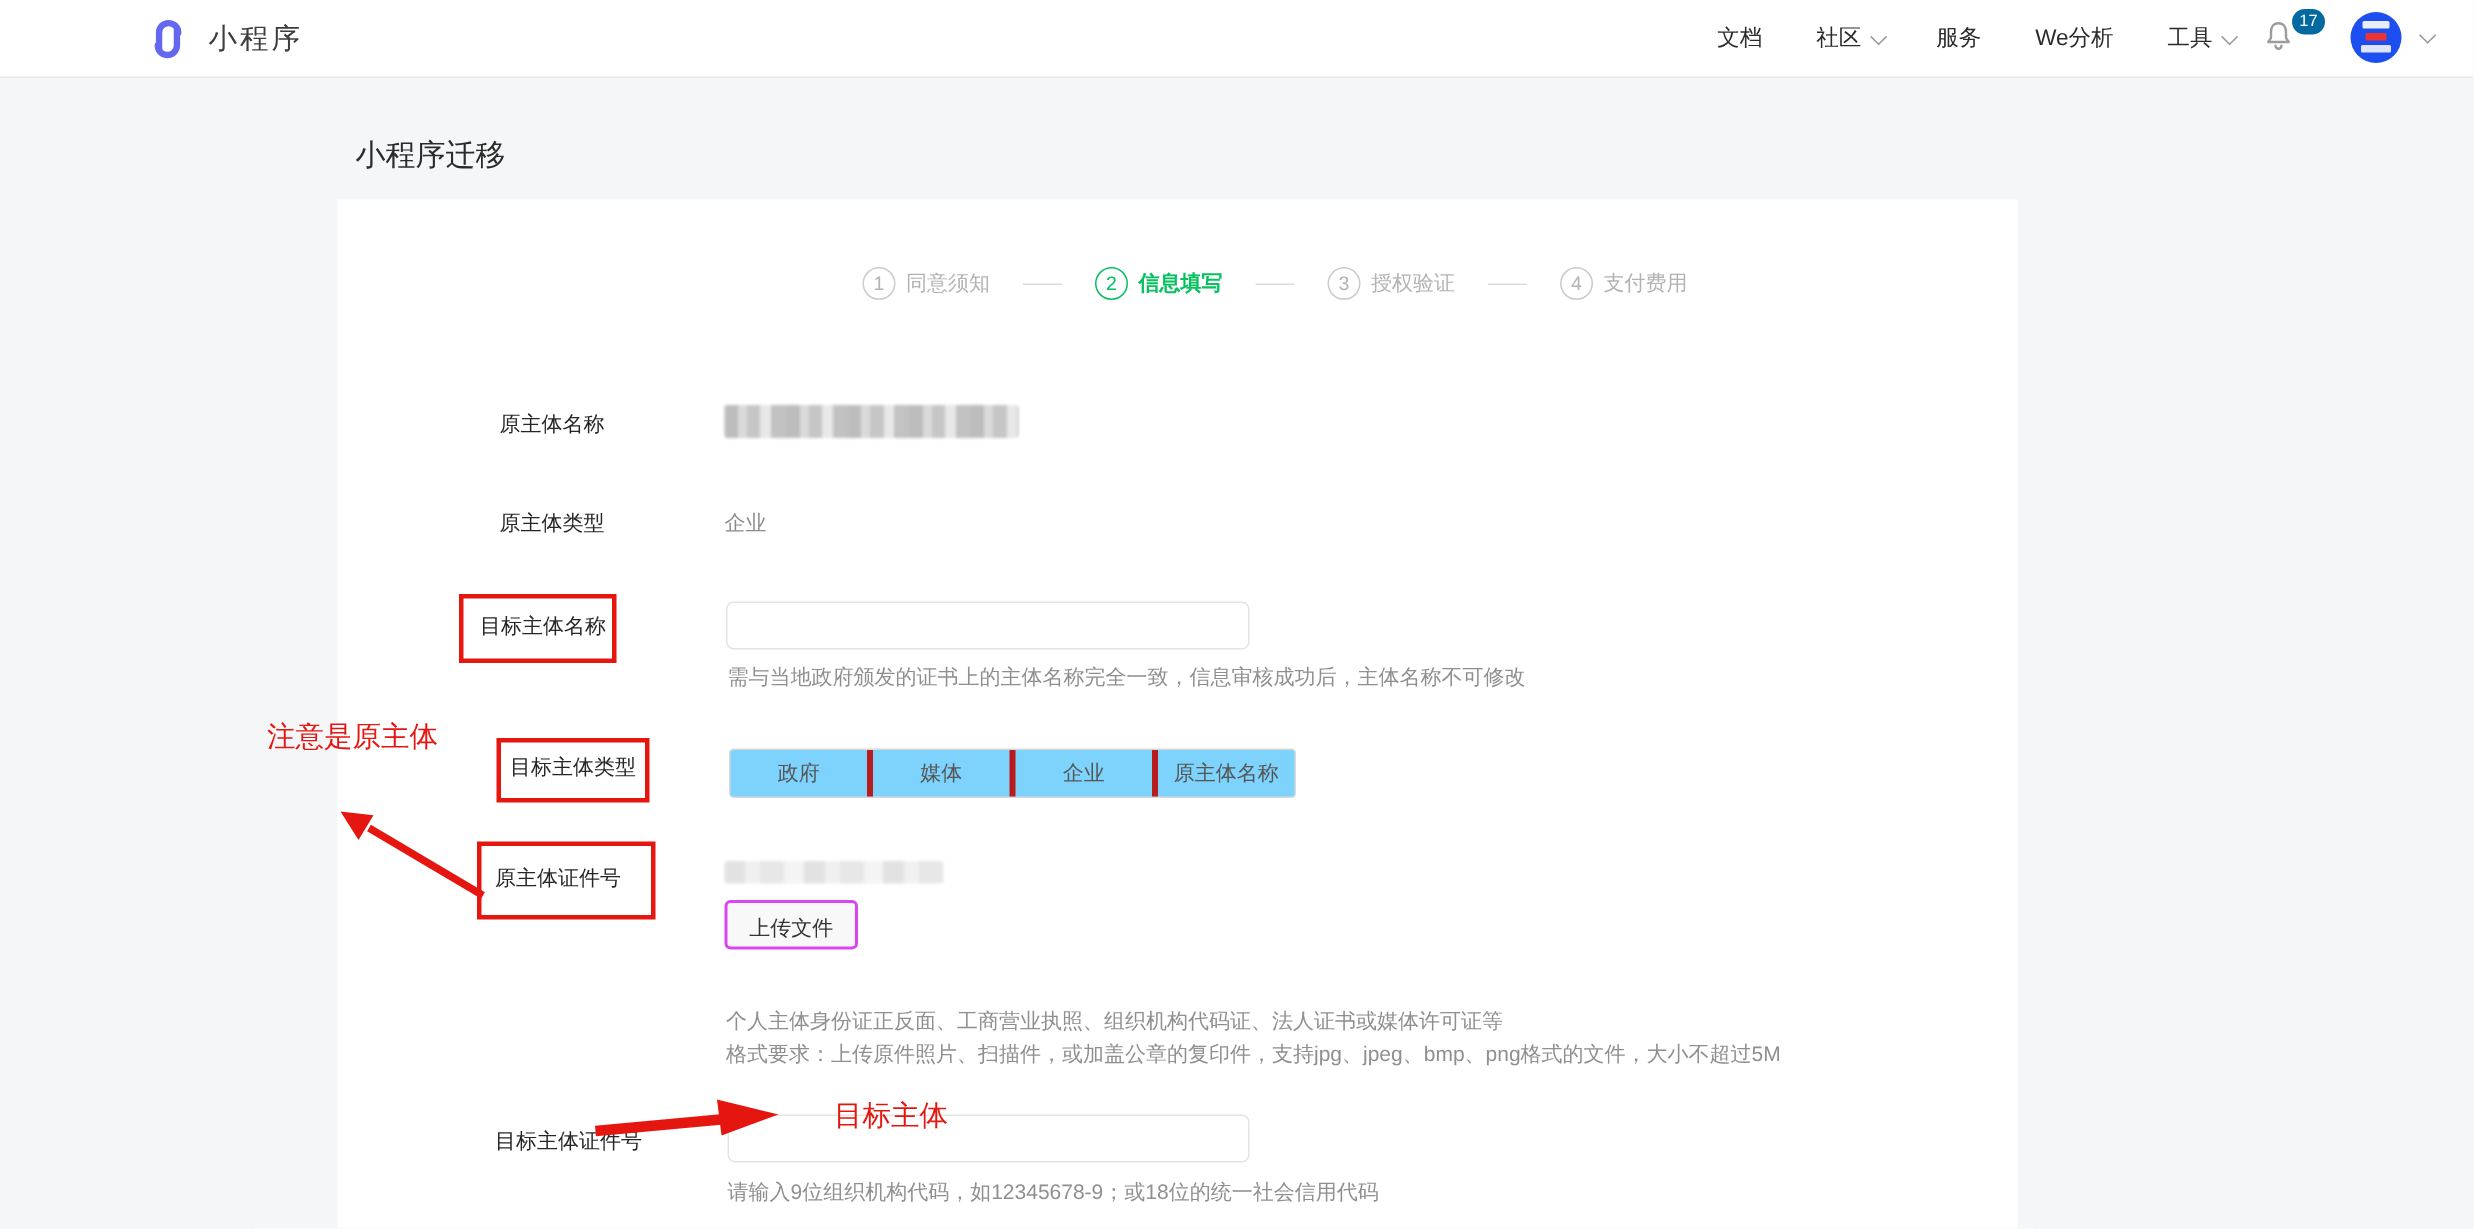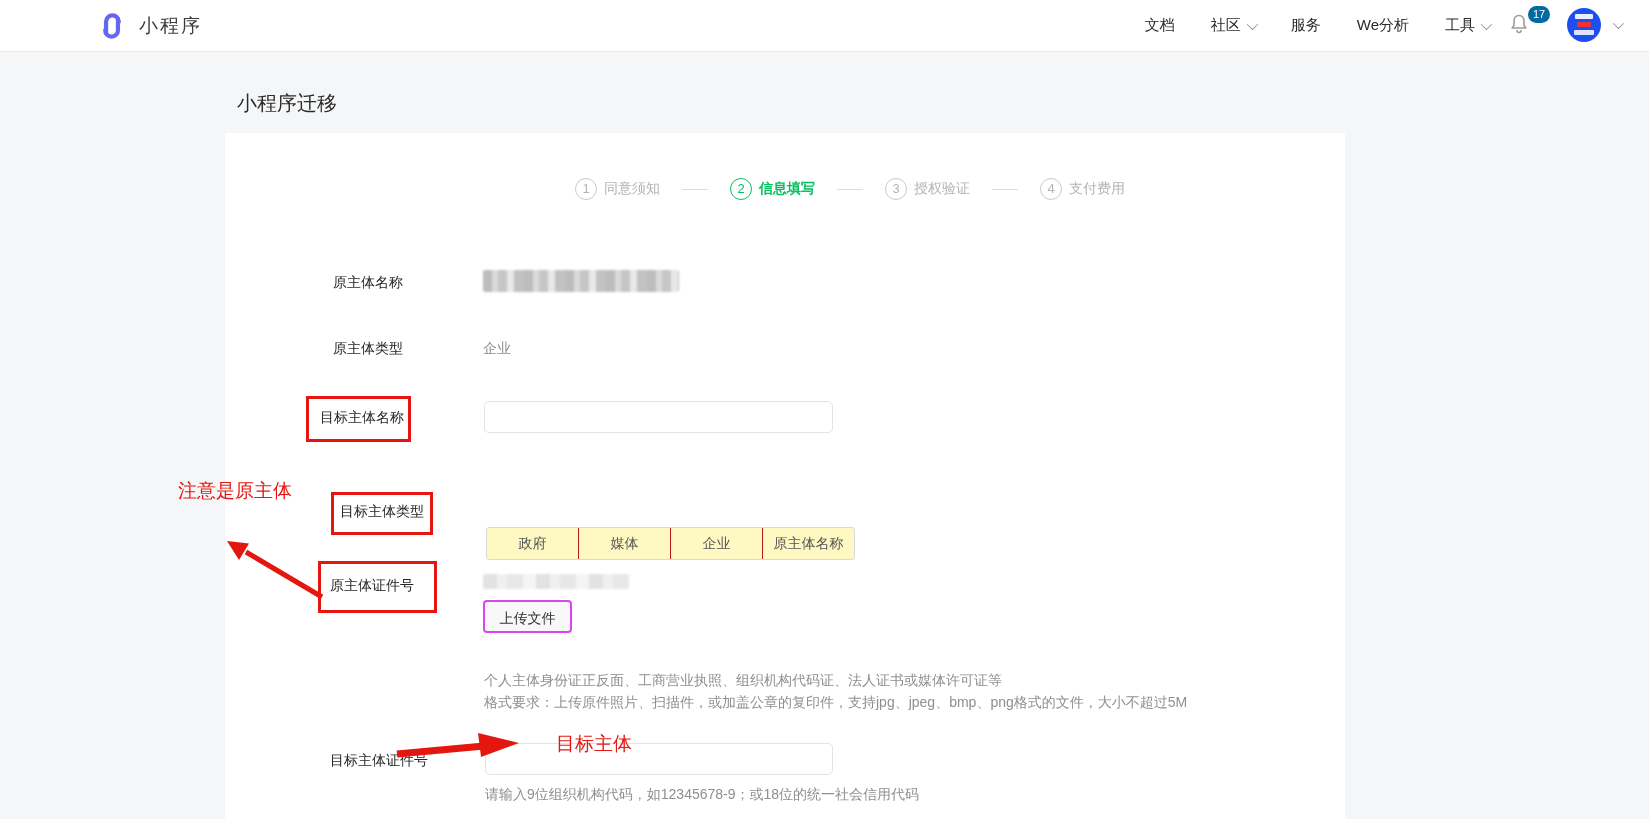--- a/index.html
+++ b/index.html
@@ -35,23 +35,23 @@
   .dash{width:26px;height:1px;background:#dcdcdc;margin:0 8px;}
 
   
   .flabel{position:absolute;font-size:14px;color:#262626;line-height:20px;}
   .fvalue{position:absolute;font-size:14px;color:#8c8c8c;line-height:20px;}
   .fhelp{position:absolute;font-size:14px;color:#8f8f8f;line-height:22px;white-space:nowrap;}
   .tinput{position:absolute;border:1px solid #e4e4e4;border-radius:5px;background:#fff;box-sizing:border-box;font-size:14px;padding:0 10px;color:#333;outline:none;}
   .mosaic{position:absolute;border-radius:2px;filter:blur(1.1px);}
   .mosaic.dark{background:repeating-linear-gradient(90deg,#bdbdbd 0 9px,#dadada 9px 15px,#c6c6c6 15px 24px,#e8e8e8 24px 31px,#c2c2c2 31px 41px);}
   .mosaic.light{background:repeating-linear-gradient(90deg,#e2e2e2 0 14px,#f0f0f0 14px 24px,#e7e7e7 24px 40px,#f4f4f4 40px 53px);}
-  .seg-group{position:absolute;display:flex;border:1px solid #d9d9d9;border-radius:3px;background:#fef9c3;box-sizing:border-box;margin-top:28px;}
+  .seg-group{position:absolute;display:flex;border:1px solid #d9d9d9;border-radius:3px;background:#7dd3fc;box-sizing:border-box;}
   .seg{width:91px;height:31px;line-height:31px;text-align:center;font-size:14px;color:#555;cursor:pointer;}
-  .seg + .seg{border-left:1px solid #b91c1c;}
+  .seg + .seg{border-left:4px solid #b91c1c;}
   .upload-btn{position:absolute;background:#f8f8f9;border:2px solid #d946ef;border-radius:4px;font-size:14px;color:#333;text-align:center;line-height:31px;cursor:pointer;box-sizing:border-box;}
 
   
   .anno-box{position:absolute;border:3px solid #e5160f;z-index:8;}
   .anno-text{position:absolute;color:#e5160f;font-size:19px;font-weight:500;z-index:8;white-space:nowrap;}
   .anno-svg{position:absolute;left:0;top:0;z-index:7;pointer-events:none;}
 </style>
 </head>
 <body>
 
@@ -129,20 +129,21 @@
     </div>
 
     <div class="flabel" style="left:108px;top:139px;">原主体名称</div>
     <div class="mosaic dark" style="left:258px;top:137px;width:196px;height:22px;"></div>
 
     <div class="flabel" style="left:108px;top:205px;">原主体类型</div>
     <div class="fvalue" style="left:258px;top:205px;">企业</div>
 
     <div class="flabel" style="left:95px;top:274px;">目标主体名称</div>
     <input class="tinput" style="left: 259px; top: 268px; width: 349px; height: 32px;" value="">
+    <div class="fhelp" style="left:260px;top:307px;">需与当地政府颁发的证书上的主体名称完全一致，信息审核成功后，主体名称不可修改</div>
 
     <div class="flabel" style="left:115px;top:368px;">目标主体类型</div>
     <div class="seg-group" style="left:261px;top:366px;">
       <span class="seg">政府</span>
       <span class="seg">媒体</span>
       <span class="seg">企业</span>
       <span class="seg">原主体名称</span>
     </div>
 
     <div class="flabel" style="left:105px;top:442px;">原主体证件号</div>

